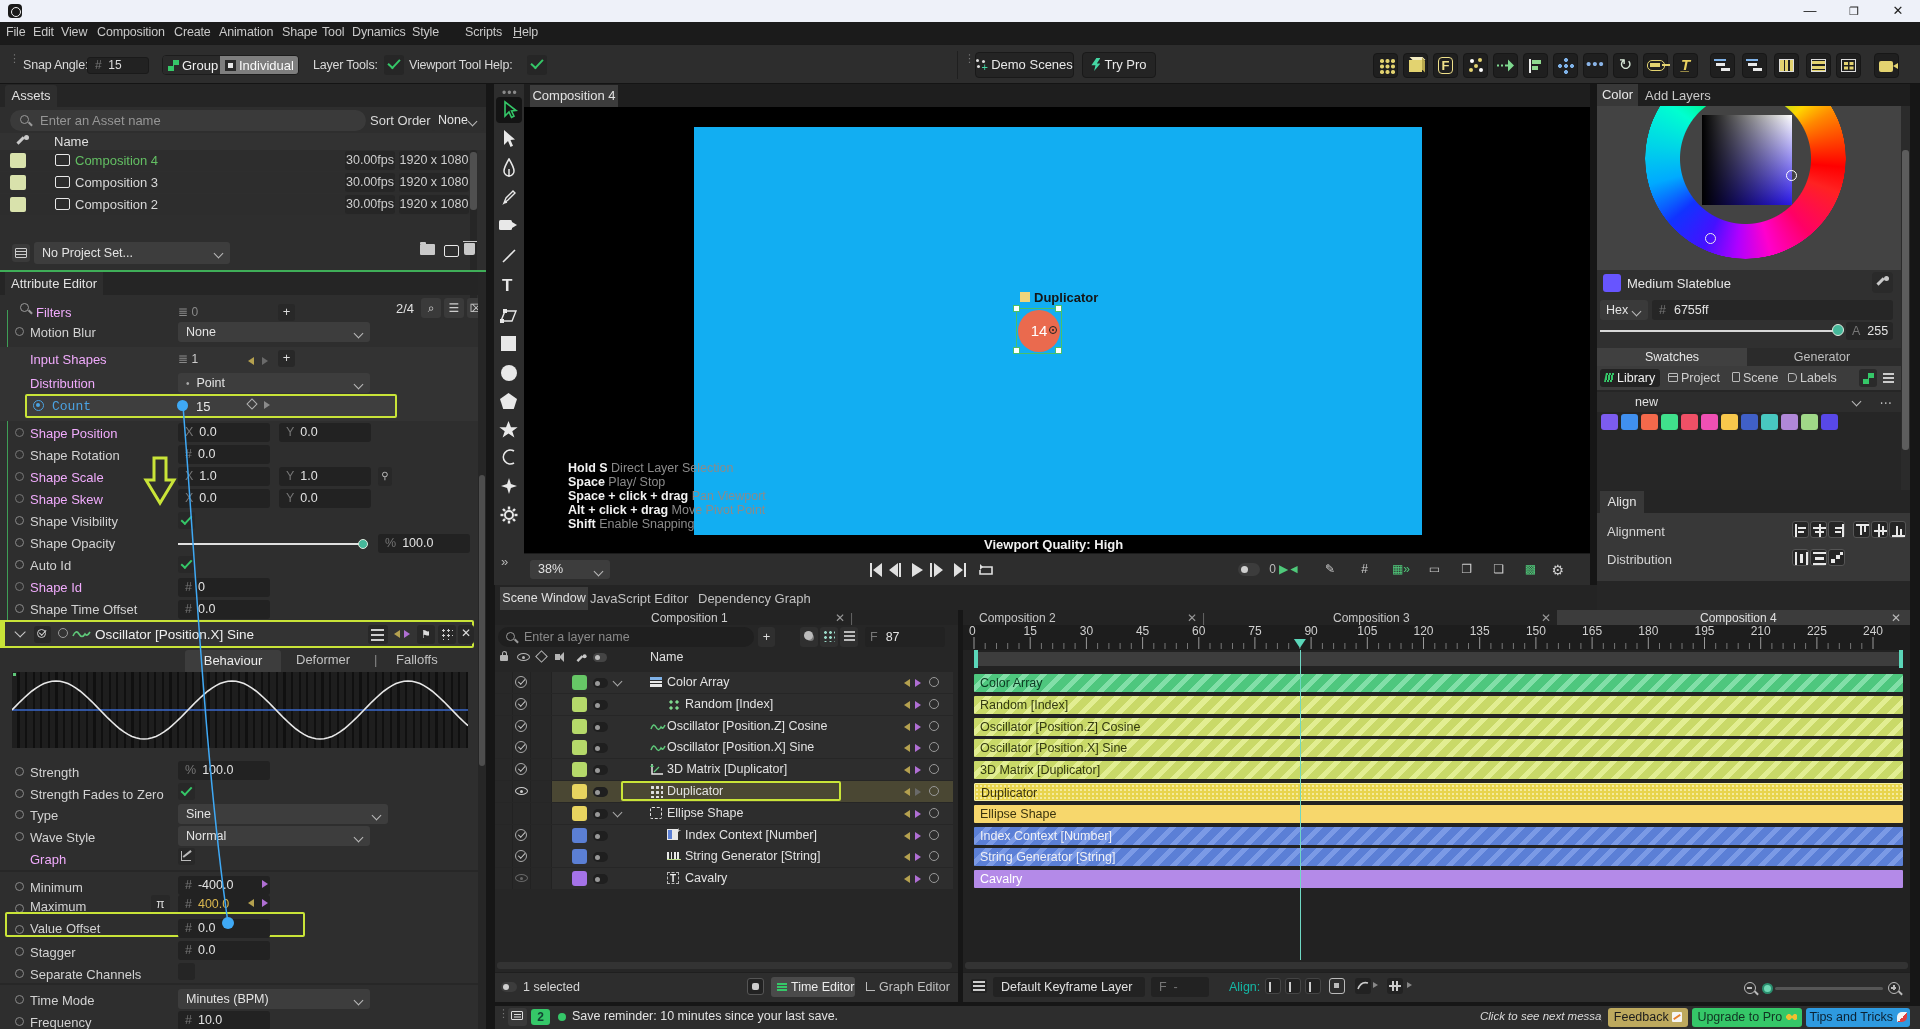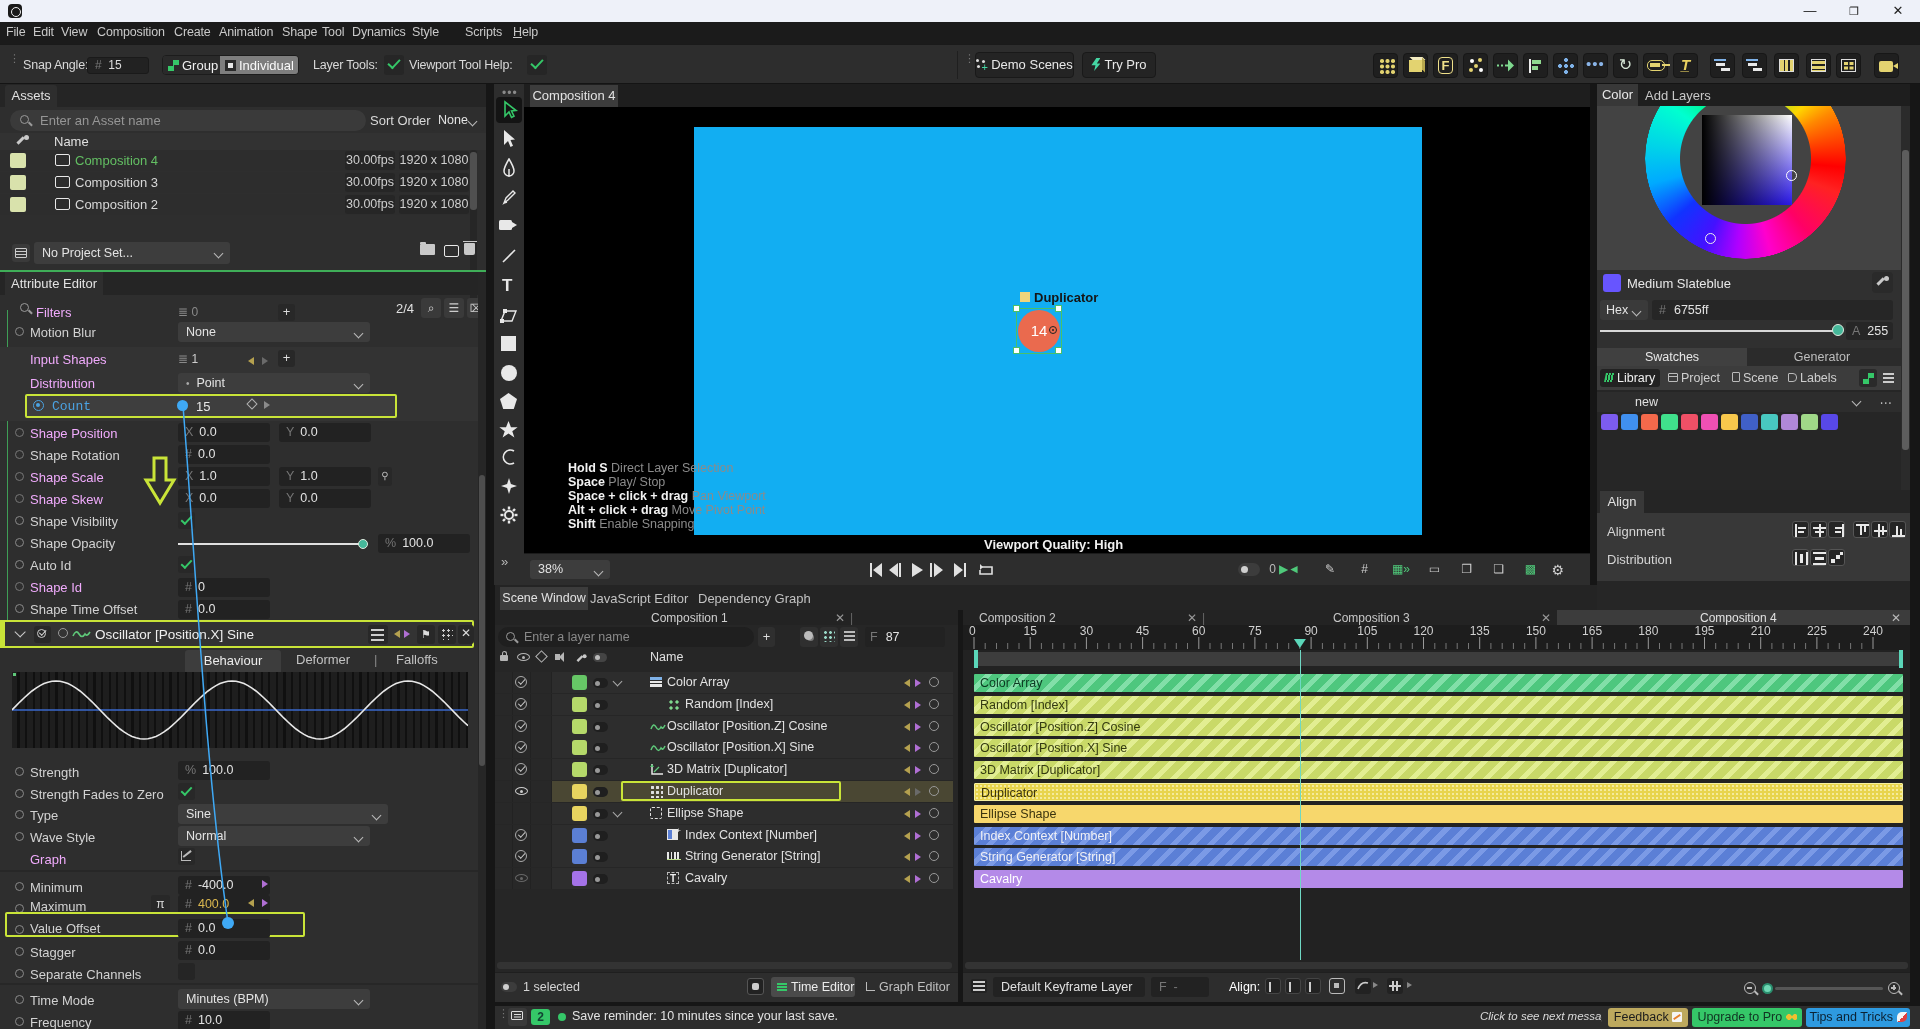--- a/index.html
+++ b/index.html
@@ -910,21 +910,21 @@
       <span style="position:absolute; left:6px; top:2px; color:#fff; font-size:12.5px;">Cavalry</span>
     </div>
   <div class="abs" style="left:337px; top:40px; width:1px; height:310px; background:#6fd8c4;"></div>
   <div class="abs" style="left:2px; top:352px; width:943px; height:7px; background:#333; border-radius:3px;"></div>
   <div class="abs" style="left:0; top:362px; width:947px; height:30px; background:#2d2d2d; border-top:1px solid #1f1f1f;">
       <span class="abs" style="left:8px; top:6px; width:16px; height:14px; background:#222; border-radius:2px;">
         <span style="position:absolute; left:2px; top:2px; width:12px; height:2px; background:#ccc; box-shadow:0 4px 0 #ccc, 0 8px 0 #ccc;"></span>
       </span>
       <span class="abs" style="left:30px; top:4px; width:152px; height:20px; background:#222; border-radius:3px; color:#e0e0e0; font-size:12.5px; line-height:20px; padding-left:8px;">Default Keyframe Layer</span>
       <span class="abs" style="left:188px; top:4px; width:58px; height:20px; background:#222; border-radius:3px; color:#777; font-size:12.5px; line-height:20px; padding-left:8px;">F&nbsp; -</span>
-      <span class="abs" style="left:266px; top:7px; color:#ffffff; font-size:12.5px;">Align:</span>
+      <span class="abs" style="left:266px; top:7px; color:#14b8a6; font-size:12.5px;">Align:</span>
       <span class="abs tlico" style="left:302px;"></span>
       <span class="abs tlico" style="left:322px;"></span>
       <span class="abs tlico" style="left:342px;"></span>
       <span class="abs" style="left:366px; top:5px; width:16px; height:16px; border:1.4px solid #bbb; border-radius:3px; background:transparent;">
         <span style="position:absolute; left:4px; top:4px; width:5px; height:5px; background:#bbb;"></span>
       </span>
       <span class="abs" style="left:392px; top:5px; width:16px; height:16px; background:#222; border-radius:3px;"><svg width="16" height="16">
           <path d="M3,11 Q6,3 13,5" stroke="#ccc" stroke-width="1.6" fill="none"></path>
         </svg></span>
       <span class="abs" style="left:410px; top:9px; width:0; height:0; border-top:3.5px solid transparent; border-bottom:3.5px solid transparent; border-left:5px solid #888;"></span>

